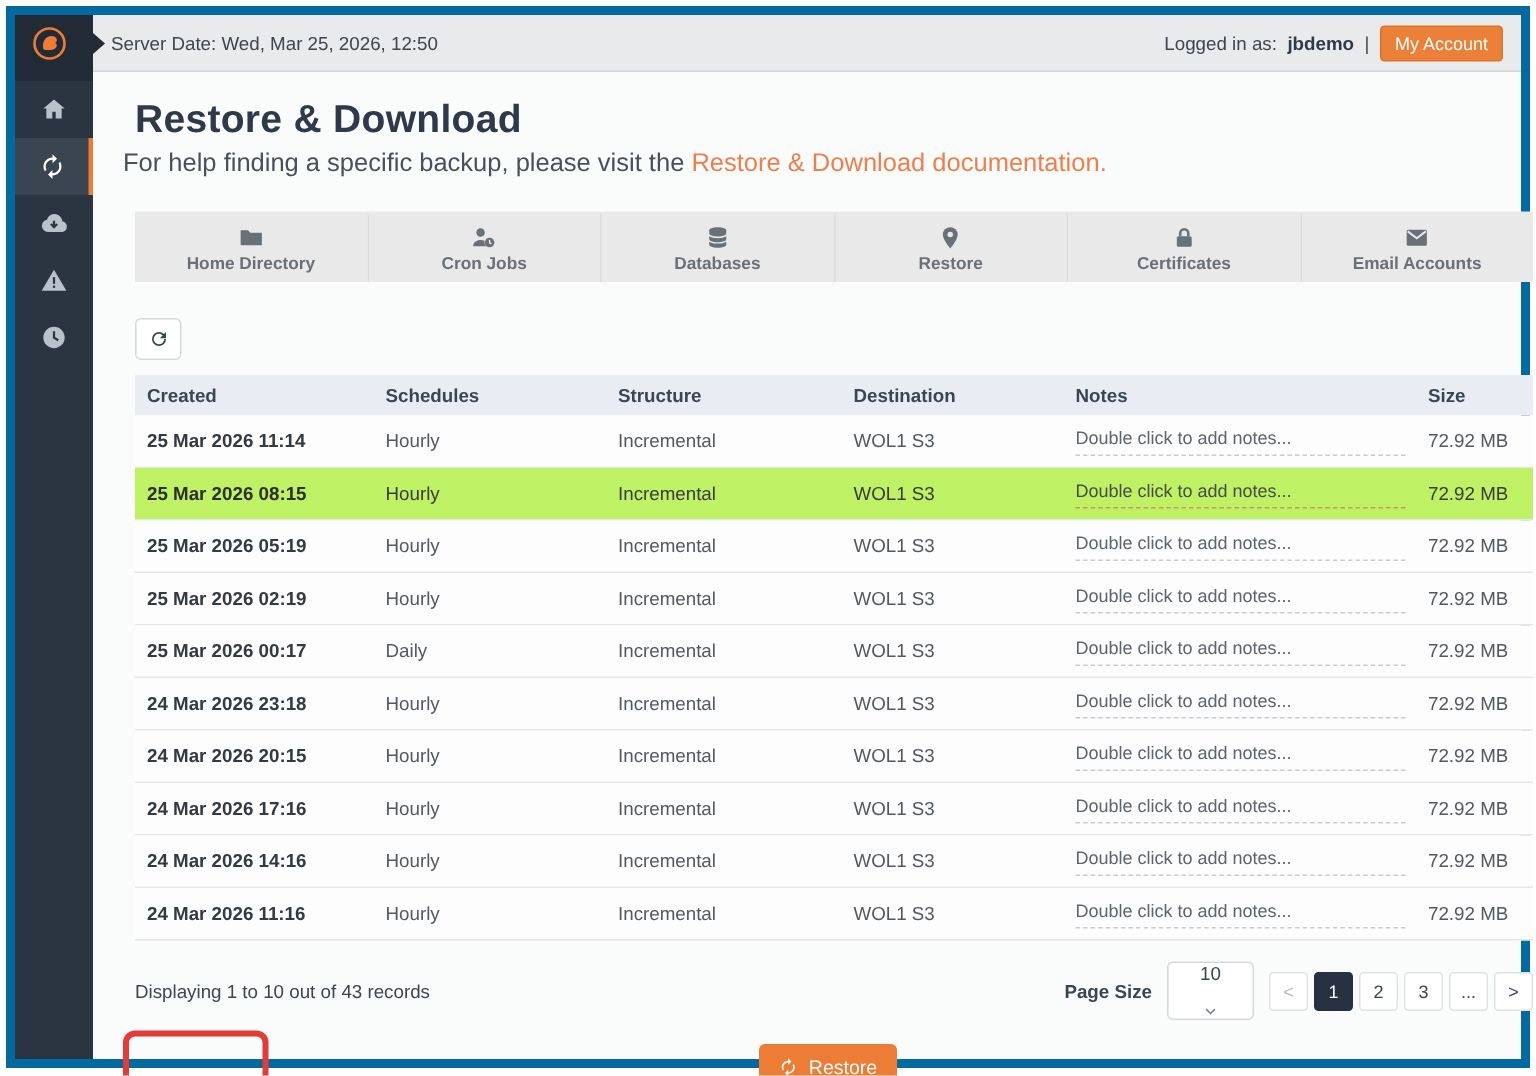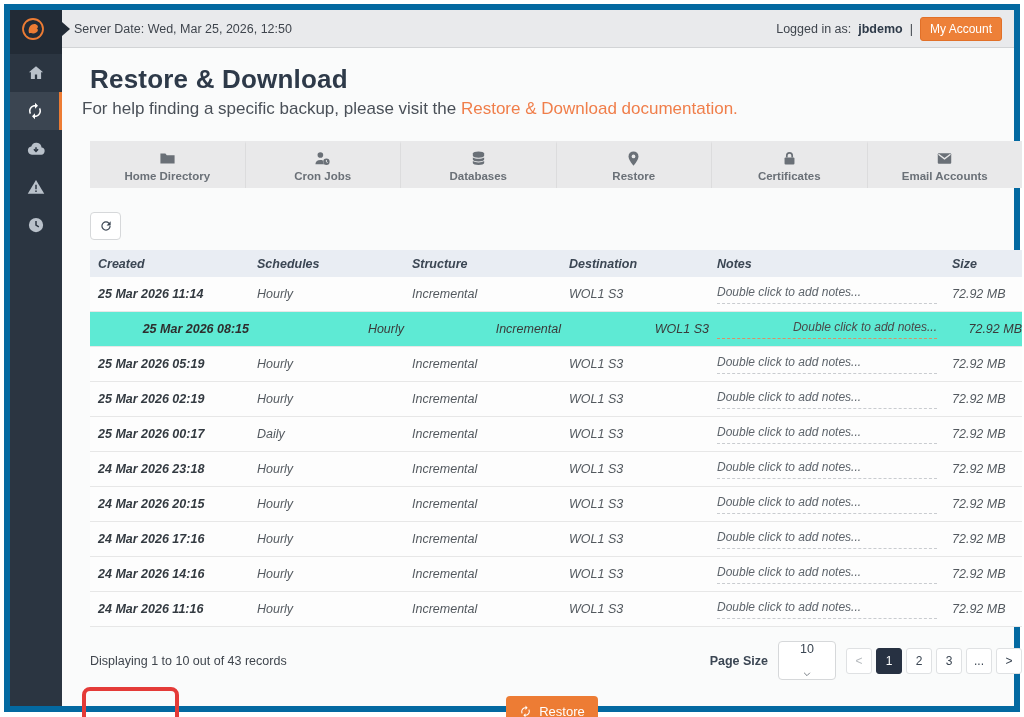--- a/index.html
+++ b/index.html
@@ -67,32 +67,32 @@
   }
   .tab.active + .tab { border-left:none; }
   
   .btn-refresh {
     margin:24px 0 0 12px; width:31px; height:28px; background:#fff;
     border:1px solid #d6d8da; border-radius:4px; display:flex; align-items:center;
     justify-content:center; color:#3b4653; cursor:pointer;
   }
   .btn-refresh svg { width:14px; height:14px; }
   
-  .table { margin:10px 0 0 12px; width:932px; font-size:12.5px;font-style:italic; }
+  .table { margin:10px 0 0 12px; width:932px; font-size:12.5px; }
   .thead, .trow {
     display:grid; grid-template-columns:159px 155px 157px 148px 235px 1fr;
     align-items:center;
   }
   .thead {
     background:#e9edf3; height:27px; font-weight:bold; color:#3b4653;
   }
   .thead > div, .trow > div { padding-left:8px; }
   .trow { background:#fdfdfd; height:35px; border-bottom:1px solid #e7e7e7; color:#53595f; cursor:pointer; }
   .trow .c-created { font-weight:bold; color:#333a41; }
-  .trow.selected { background:#5eead4; color:#3a3a3a;text-align:right; }
+  .trow.selected { background:#bef264; color:#3a3a3a; }
   .trow.selected .c-created { color:#2e2e2e; }
   .notes-ph {
     display:block; width:220px; color:#5d646b; font-size:12px;
     border-bottom:1px dashed #c9ccd0; padding-bottom:4px; cursor:text;
   }
   .trow.selected .notes-ph { color:#4a4a4a; border-bottom-color:#d88f66; }
   
   .table-footer {
     margin:14px 0 0 12px; width:932px; display:flex; align-items:center;
     justify-content:space-between; font-size:12.5px; color:#3f454d;

